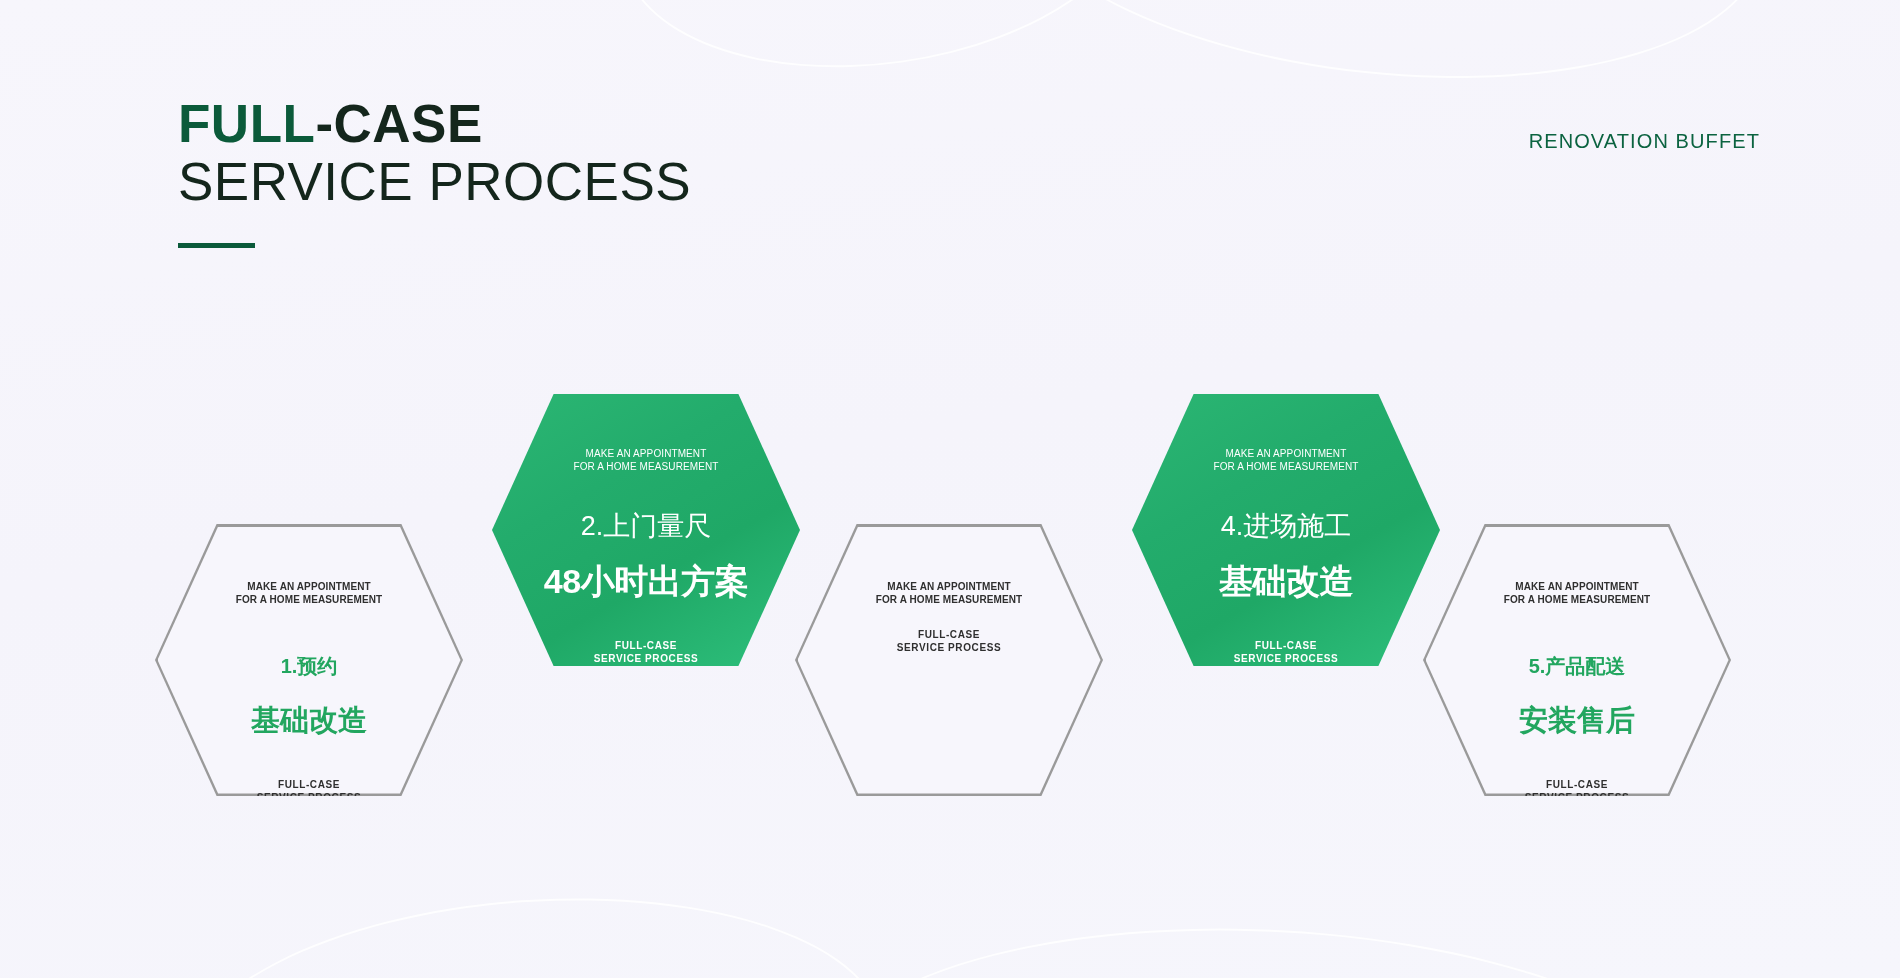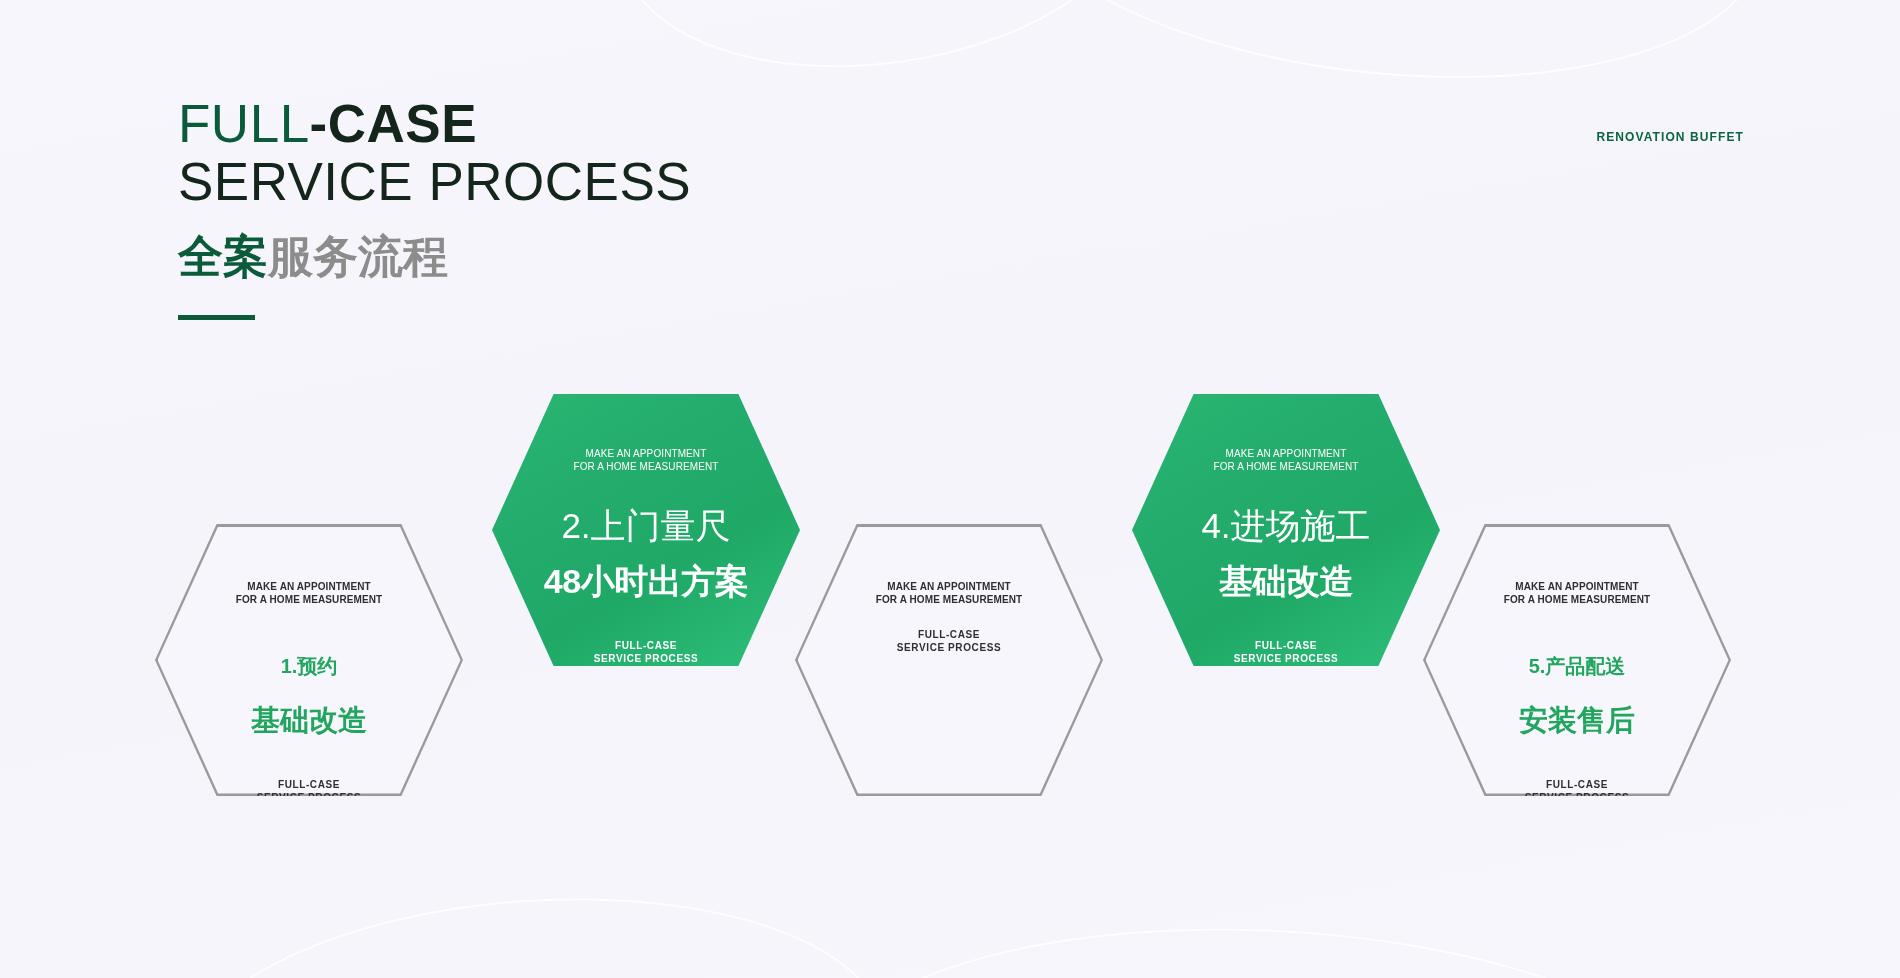--- a/index.html
+++ b/index.html
@@ -44,21 +44,21 @@
   .title-en {
     font-size: 53px;
     line-height: 58px;
     font-weight: 400;
     letter-spacing: 0.5px;
     color: #14261c;
     white-space: nowrap;
   }
   .title-en .hl {
     color: #0b5a3a;
-    font-weight: 400;
+    font-weight: 700;
     margin-top: 40px;
   }
   .title-en .rest-bold {
     font-weight: 700;
   }
   .title-en .line2 { display: block; }
 
   .title-cn {
     margin-top: 20px;
     font-size: 45px;
@@ -73,24 +73,24 @@
 
   .title-rule {
     margin-top: 32px;
     width: 77px;
     height: 5px;
     background: #0b5a3a;
   }
 
   .brand-tag {
     position: absolute;
-    right: 156px;
+    right: 140px;
     top: 130px;
-    font-size: 12px;
-    font-weight: 700;
+    font-size: 20px;
+    font-weight: 400;
     letter-spacing: 1.1px;
     color: #0b6340;
     white-space: nowrap;
   }
 
   
   .hex-row {
     position: absolute;
     left: 0;
     top: 0;
@@ -167,21 +167,21 @@
   .hex-main .l2 {
     display: block;
     font-size: 29px;
     line-height: 36px;
     font-weight: 700;
     color: #22a65f;
   }
   .hex.filled .hex-main .l1 {
     color: #ffffff;
     font-weight: 400;
-    font-size: 35px;
+    font-size: 27px;
     line-height: 34px;
   }
   .hex.filled .hex-main .l2 {
     color: #ffffff;
     font-weight: 700;
     font-size: 34px;
     line-height: 40px;
     letter-spacing: -0.5px;
   }
 
@@ -223,23 +223,20 @@
   <div class="bg-swoosh s1"></div>
   <div class="bg-swoosh s2"></div>
   <div class="bg-swoosh s3"></div>
   <div class="bg-swoosh s4"></div>
 
   <div class="header">
     <div class="title-en">
       <span class="hl">FULL</span><span class="rest-bold">-CASE</span>
       <span class="line2">SERVICE PROCESS</span>
     </div>
-    <div class="title-cn">
-      <span class="hl">全案</span><span>服务流程</span>
-    </div>
     <div class="title-rule"></div>
   </div>
 
   <div class="brand-tag">RENOVATION BUFFET</div>
 
   <div class="hex-row">
 
     <div class="hex outline h1">
       <div class="inner"></div>
       <div class="hex-content">

